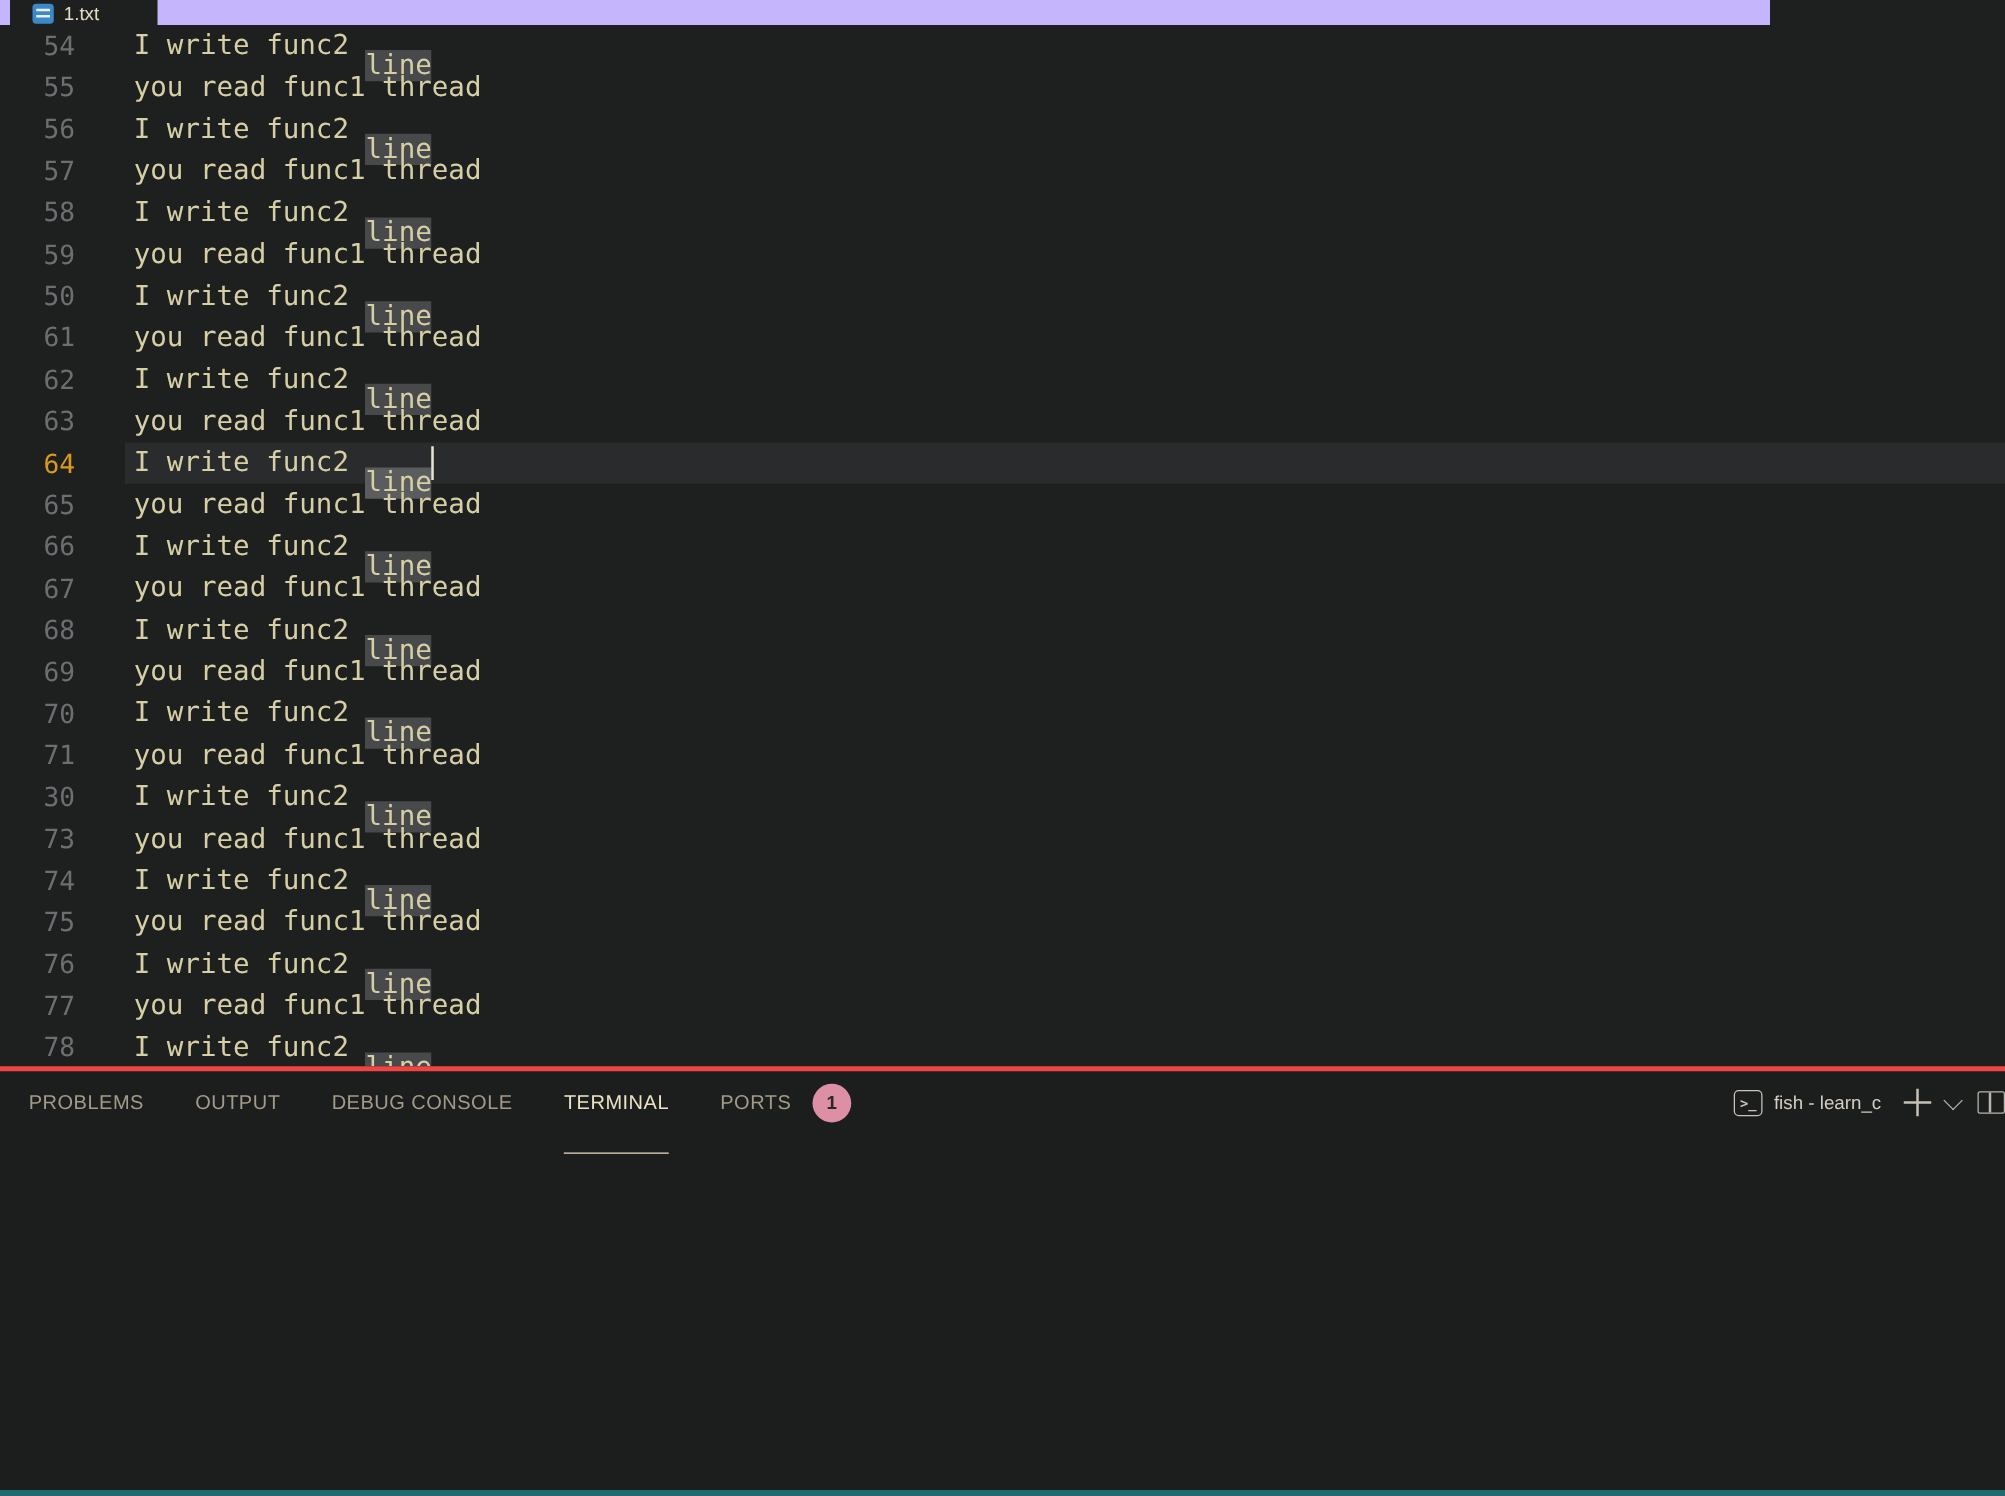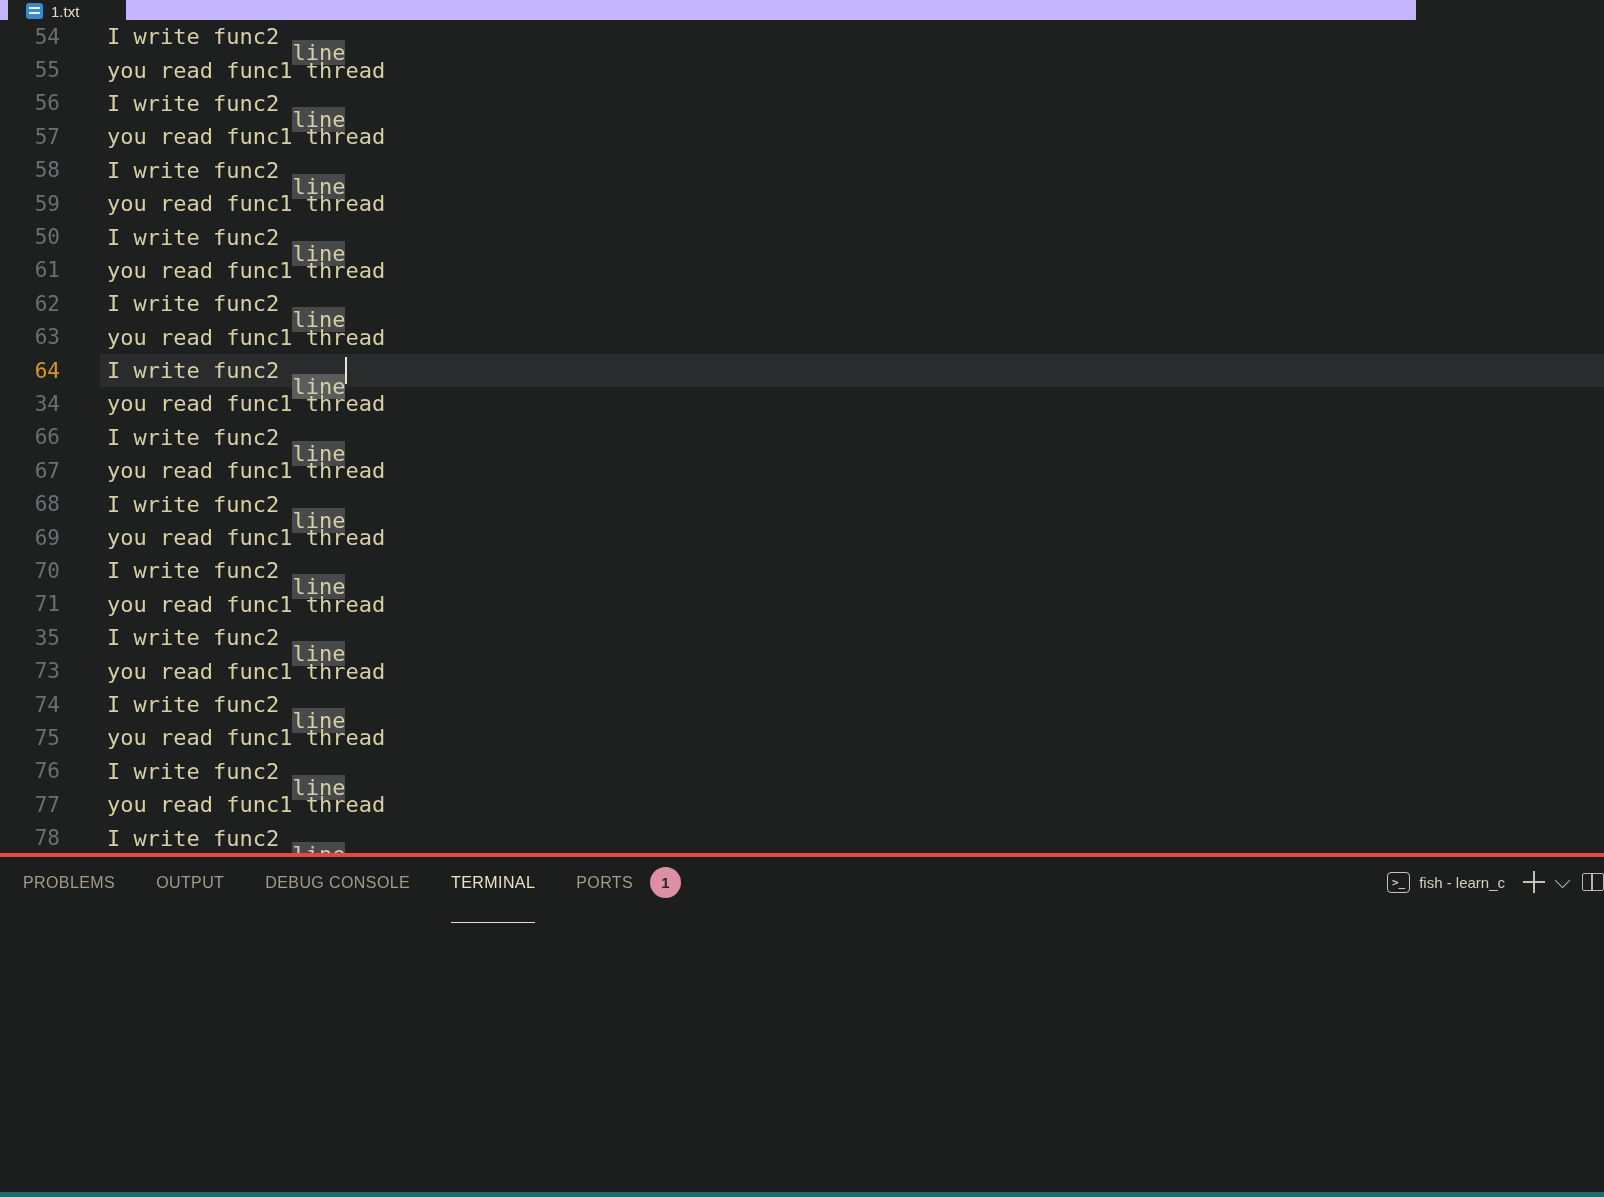--- a/index.html
+++ b/index.html
@@ -68,28 +68,28 @@
     <div class="row"><div class="gutter">55</div><div class="code"><span>you read func1 thread</span></div></div>
     <div class="row"><div class="gutter">56</div><div class="code"><span>I write func2 </span><span class="hl">line</span></div></div>
     <div class="row"><div class="gutter">57</div><div class="code"><span>you read func1 thread</span></div></div>
     <div class="row"><div class="gutter">58</div><div class="code"><span>I write func2 </span><span class="hl">line</span></div></div>
     <div class="row"><div class="gutter">59</div><div class="code"><span>you read func1 thread</span></div></div>
     <div class="row"><div class="gutter">50</div><div class="code"><span>I write func2 </span><span class="hl">line</span></div></div>
     <div class="row"><div class="gutter">61</div><div class="code"><span>you read func1 thread</span></div></div>
     <div class="row"><div class="gutter">62</div><div class="code"><span>I write func2 </span><span class="hl">line</span></div></div>
     <div class="row"><div class="gutter">63</div><div class="code"><span>you read func1 thread</span></div></div>
     <div class="row cur"><div class="gutter">64</div><div class="code"><span>I write func2 </span><span class="hl">line</span><span class="caret"></span></div></div>
-    <div class="row"><div class="gutter">34</div><div class="code"><span>you read func1 thread</span></div></div>
+    <div class="row"><div class="gutter">65</div><div class="code"><span>you read func1 thread</span></div></div>
     <div class="row"><div class="gutter">66</div><div class="code"><span>I write func2 </span><span class="hl">line</span></div></div>
     <div class="row"><div class="gutter">67</div><div class="code"><span>you read func1 thread</span></div></div>
     <div class="row"><div class="gutter">68</div><div class="code"><span>I write func2 </span><span class="hl">line</span></div></div>
     <div class="row"><div class="gutter">69</div><div class="code"><span>you read func1 thread</span></div></div>
     <div class="row"><div class="gutter">70</div><div class="code"><span>I write func2 </span><span class="hl">line</span></div></div>
     <div class="row"><div class="gutter">71</div><div class="code"><span>you read func1 thread</span></div></div>
-    <div class="row"><div class="gutter">35</div><div class="code"><span>I write func2 </span><span class="hl">line</span></div></div>
+    <div class="row"><div class="gutter">30</div><div class="code"><span>I write func2 </span><span class="hl">line</span></div></div>
     <div class="row"><div class="gutter">73</div><div class="code"><span>you read func1 thread</span></div></div>
     <div class="row"><div class="gutter">74</div><div class="code"><span>I write func2 </span><span class="hl">line</span></div></div>
     <div class="row"><div class="gutter">75</div><div class="code"><span>you read func1 thread</span></div></div>
     <div class="row"><div class="gutter">76</div><div class="code"><span>I write func2 </span><span class="hl">line</span></div></div>
     <div class="row"><div class="gutter">77</div><div class="code"><span>you read func1 thread</span></div></div>
     <div class="row"><div class="gutter">78</div><div class="code"><span>I write func2 </span><span class="hl">line</span></div></div>
   </div>
 
 <div class="panel">
   <div class="panel-tabs" id="panel-tabs">

